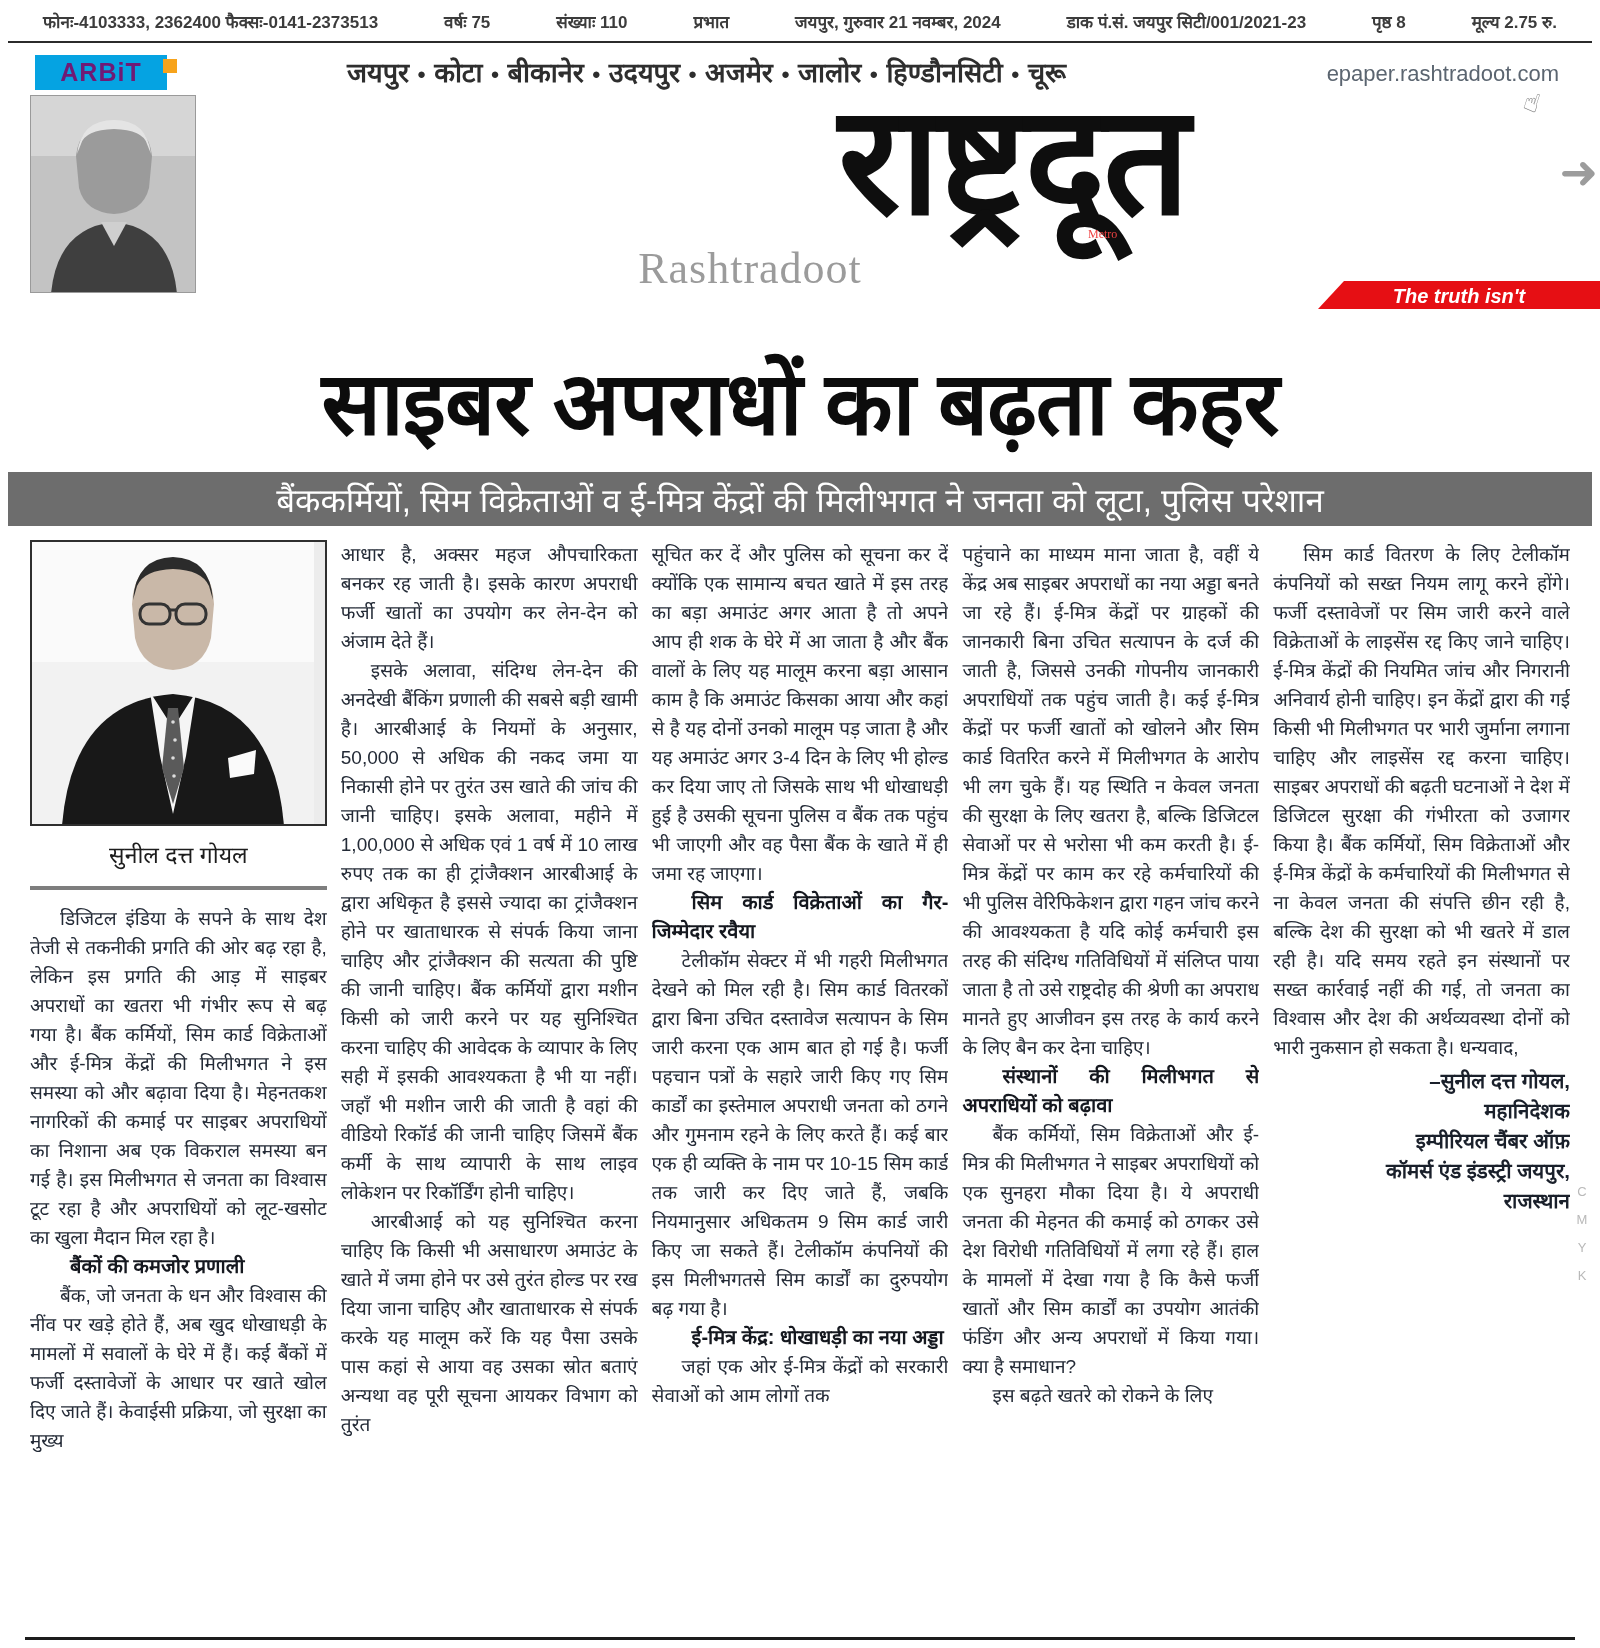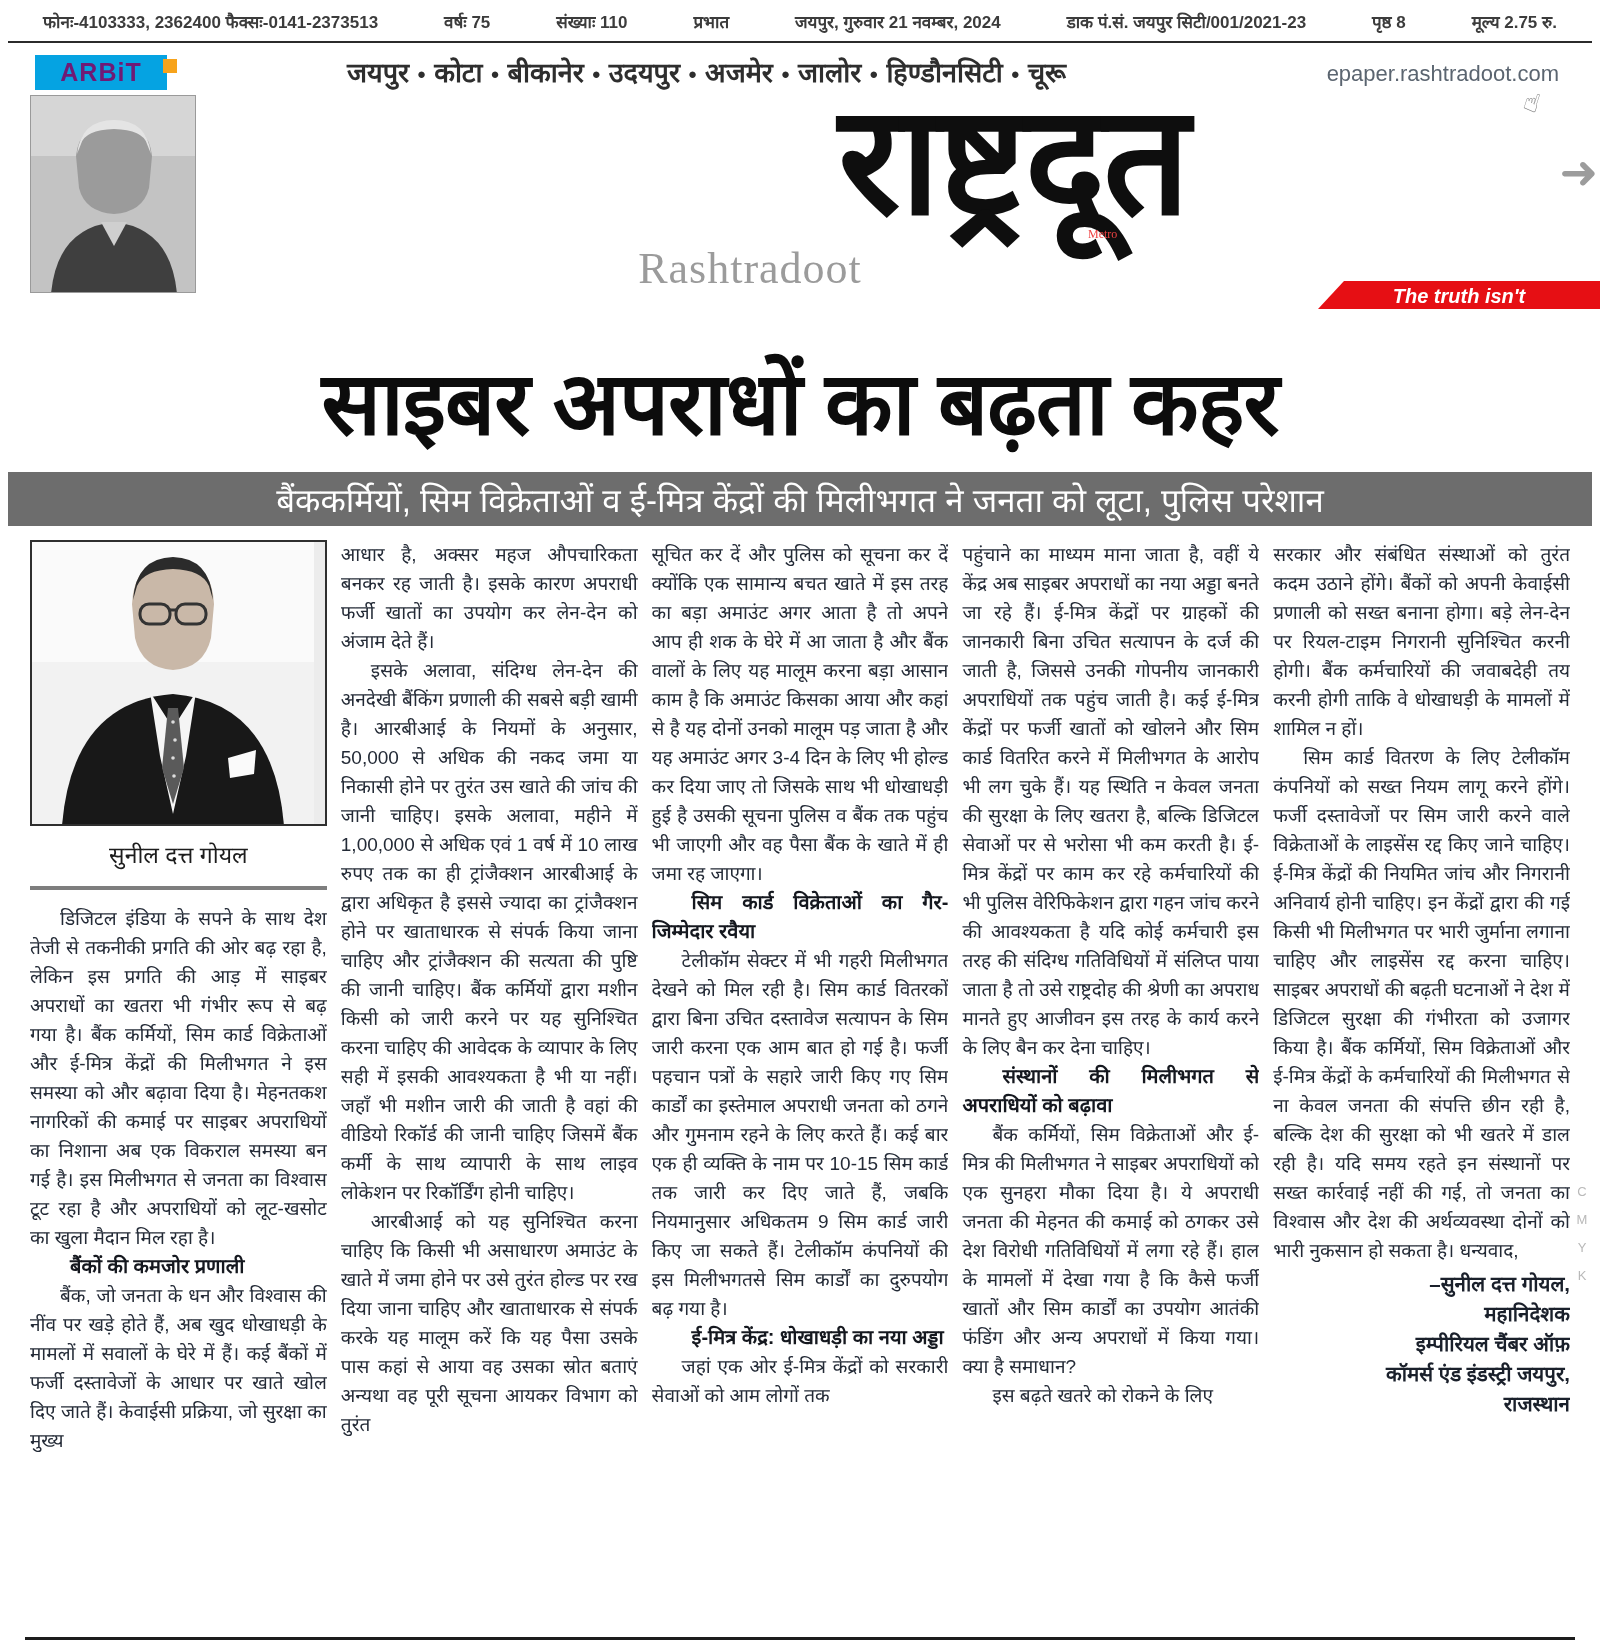--- a/index.html
+++ b/index.html
@@ -208,21 +208,20 @@
     <div class="col">
         <div class="col-text">
           <div class="para" style="text-indent: 0px;">पहुंचाने का माध्यम माना जाता है, वहीं ये केंद्र अब साइबर अपराधों का नया अड्डा बनते जा रहे हैं। ई-मित्र केंद्रों पर ग्राहकों की जानकारी बिना उचित सत्यापन के दर्ज की जाती है, जिससे उनकी गोपनीय जानकारी अपराधियों तक पहुंच जाती है। कई ई-मित्र केंद्रों पर फर्जी खातों को खोलने और सिम कार्ड वितरित करने में मिलीभगत के आरोप भी लग चुके हैं। यह स्थिति न केवल जनता की सुरक्षा के लिए खतरा है, बल्कि डिजिटल सेवाओं पर से भरोसा भी कम करती है। ई-मित्र केंद्रों पर काम कर रहे कर्मचारियों की भी पुलिस वेरिफिकेशन द्वारा गहन जांच करने की आवश्यकता है यदि कोई कर्मचारी इस तरह की संदिग्ध गतिविधियों में संलिप्त पाया जाता है तो उसे राष्ट्रदोह की श्रेणी का अपराध मानते हुए आजीवन इस तरह के कार्य करने के लिए बैन कर देना चाहिए।</div>
           <div class="subhead-inline">संस्थानों की मिलीभगत से अपराधियों को बढ़ावा</div>
           <div class="para">बैंक कर्मियों, सिम विक्रेताओं और ई-मित्र की मिलीभगत ने साइबर अपराधियों को एक सुनहरा मौका दिया है। ये अपराधी जनता की मेहनत की कमाई को ठगकर उसे देश विरोधी गतिविधियों में लगा रहे हैं। हाल के मामलों में देखा गया है कि कैसे फर्जी खातों और सिम कार्डों का उपयोग आतंकी फंडिंग और अन्य अपराधों में किया गया। क्या है समाधान?</div>
           <div class="para">इस बढ़ते खतरे को रोकने के लिए</div>
         </div>
       </div>
     <div class="col">
         <div class="col-text">
-          <div class="para" style="text-indent: 0px;">सरकार और संबंधित संस्थाओं को तुरंत कदम उठाने होंगे। बैंकों को अपनी केवाईसी प्रणाली को सख्त बनाना होगा। बड़े लेन-देन पर रियल-टाइम निगरानी सुनिश्चित करनी होगी। बैंक कर्मचारियों की जवाबदेही तय करनी होगी ताकि वे धोखाधड़ी के मामलों में शामिल न हों।</div>
           <div class="para">सिम कार्ड वितरण के लिए टेलीकॉम कंपनियों को सख्त नियम लागू करने होंगे। फर्जी दस्तावेजों पर सिम जारी करने वाले विक्रेताओं के लाइसेंस रद्द किए जाने चाहिए। ई-मित्र केंद्रों की नियमित जांच और निगरानी अनिवार्य होनी चाहिए। इन केंद्रों द्वारा की गई किसी भी मिलीभगत पर भारी जुर्माना लगाना चाहिए और लाइसेंस रद्द करना चाहिए। साइबर अपराधों की बढ़ती घटनाओं ने देश में डिजिटल सुरक्षा की गंभीरता को उजागर किया है। बैंक कर्मियों, सिम विक्रेताओं और ई-मित्र केंद्रों के कर्मचारियों की मिलीभगत से ना केवल जनता की संपत्ति छीन रही है, बल्कि देश की सुरक्षा को भी खतरे में डाल रही है। यदि समय रहते इन संस्थानों पर सख्त कार्रवाई नहीं की गई, तो जनता का विश्वास और देश की अर्थव्यवस्था दोनों को भारी नुकसान हो सकता है। धन्यवाद,</div>
           <div class="sig">
             <div>–सुनील दत्त गोयल,</div>
             <div>महानिदेशक</div>
             <div>इम्पीरियल चैंबर ऑफ़</div>
             <div>कॉमर्स एंड इंडस्ट्री जयपुर,</div>
             <div>राजस्थान</div>
           </div>
         </div>
       </div>

